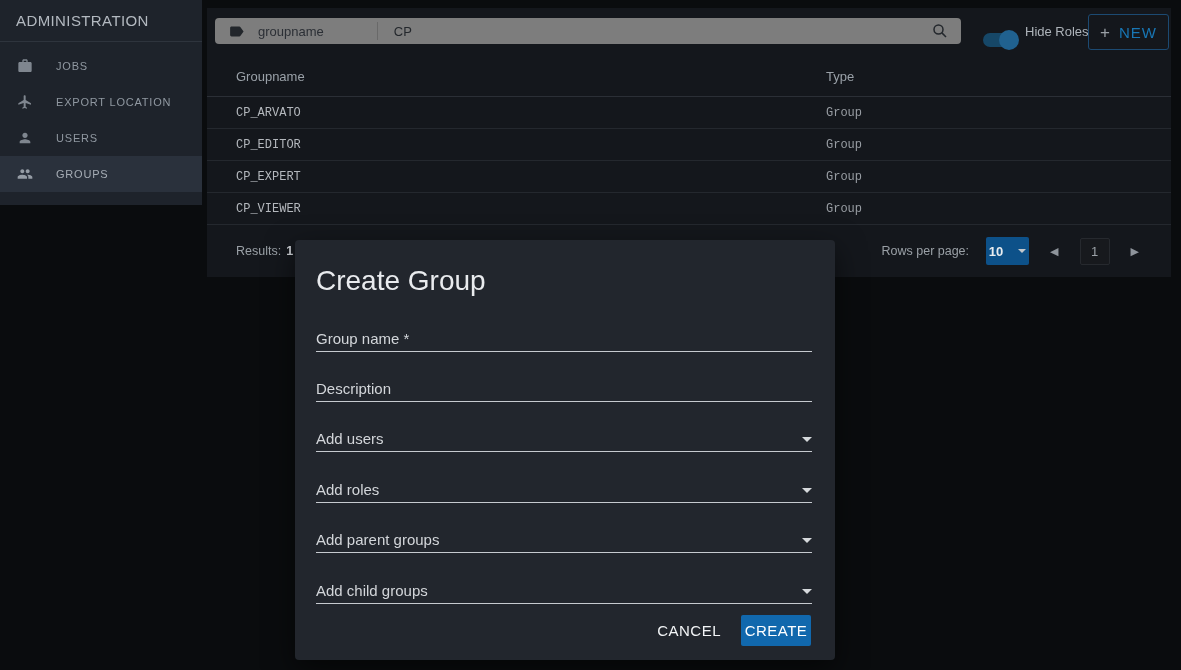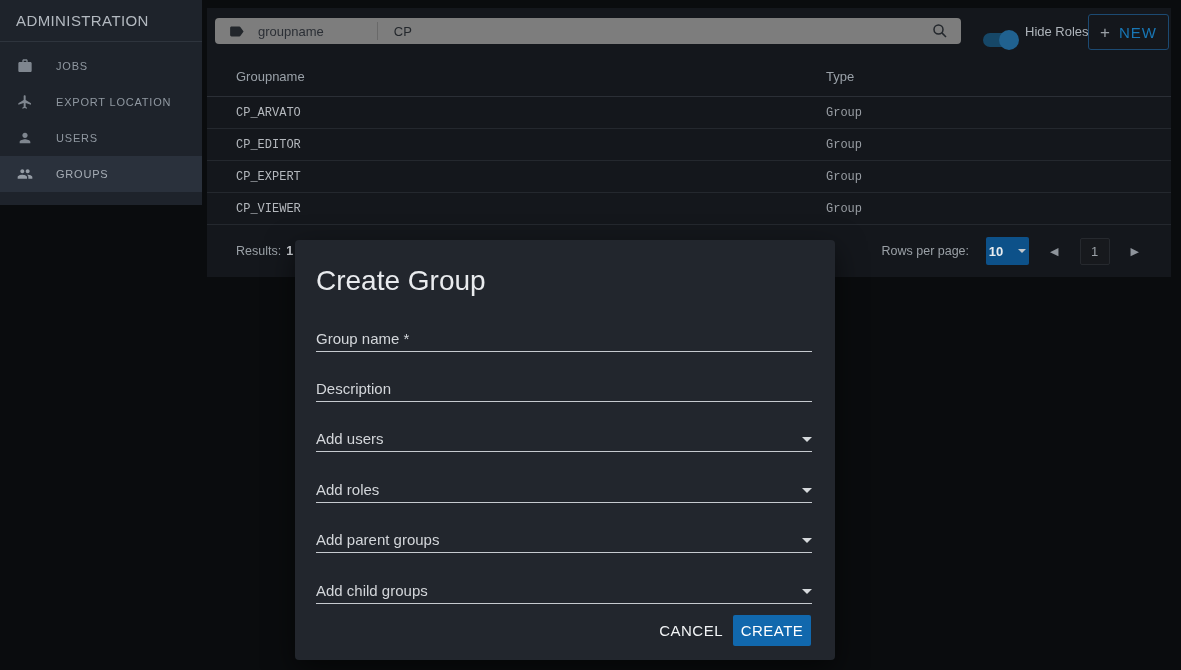--- a/index.html
+++ b/index.html
@@ -157,30 +157,30 @@
     width:0; height:0; margin-top:7px;
     border-left:5px solid transparent; border-right:5px solid transparent;
     border-top:5px solid #d6d9dc;
   }
   .f1 { top:90px; }  .f2 { top:140px; }
   .f3 { top:190px; } .f4 { top:241px; }
   .f5 { top:291px; } .f6 { top:342px; }
 
   .modal-actions {
     position:absolute; right:24px; top:375px;
-    display:flex; align-items:flex-start; gap:0;
+    display:flex; align-items:flex-start; gap:10px;
   }
   .btn-cancel {
     background:none; border:none; color:#f2f4f6; font-size:15px;
     letter-spacing:0.5px; padding:7px 10px; cursor:pointer;
     font-family:inherit;
   }
   .btn-create {
     background:#1168ad; border:none; color:#ffffff; font-size:15px;
-    letter-spacing:0.5px; width:78px; height:31px; border-radius:2px;
+    letter-spacing:0.5px; width:70px; height:31px; border-radius:2px;
     cursor:pointer; font-family:inherit;
   }
 </style>
 </head>
 <body>
 
 <div class="sidebar">
   <div class="sidebar-title">ADMINISTRATION</div>
   <div class="nav">
     <div class="nav-item">

